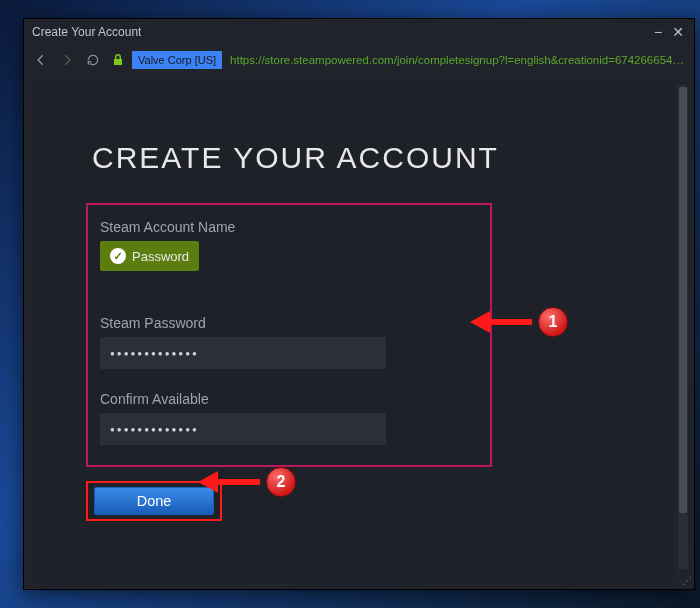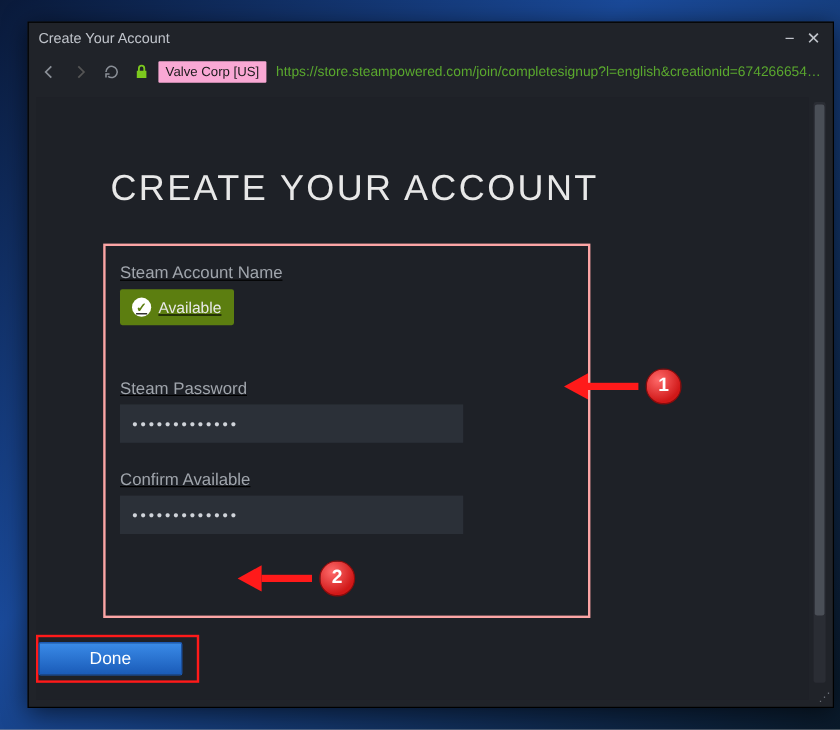--- a/index.html
+++ b/index.html
@@ -46,21 +46,21 @@
     cursor: pointer;
   }
   .addrbar .lock {
     width: 20px; height: 20px;
     display: flex; align-items: center; justify-content: center;
     color: #7cc91e; font-size: 13px;
   }
   .addrbar .cert {
     height: 18px;
     padding: 0 6px;
-    background: #f9a8d4;
+    background: #3b82f6;
     color: #1a1a1a;
     font-size: 11px;
     display: flex; align-items: center;
     border-radius: 1px;
   }
   .addrbar .url {
     flex: 1;
     color: #5aa82e;
     font-size: 11.5px;
     white-space: nowrap; overflow: hidden; text-overflow: ellipsis;
@@ -103,24 +103,23 @@
     color: #e8e8e8;
     font-size: 30px;
     font-weight: 300;
     letter-spacing: 2px;
     margin: 60px 0 28px 62px;
   }
   .form-box {
     position: relative;
     margin-left: 56px;
     width: 406px;
-    height: 312px;
-    border: 2px solid #fca5a5;
+    height: 264px;
+    border: 2px solid #be185d;
     padding: 10px 12px 14px 12px;
-    text-decoration: underline;
   }
   .form-label {
     color: #a0a5ac;
     font-size: 14px;
     margin-top: 4px;
     margin-bottom: 6px;
   }
   .row-name { display: flex; align-items: center; gap: 10px; }
   .text-input {
     width: 286px;
@@ -148,25 +147,26 @@
     border-radius: 50%;
     background: #fff;
     color: #5c7e10;
     font-size: 11px;
     display: flex; align-items: center; justify-content: center;
     font-weight: bold;
   }
   .spacer-28 { height: 40px; }
   .spacer-14 { height: 18px; }
   .done-wrap {
+    margin-left: 56px;
     margin-top: 14px;
     width: 136px;
     height: 40px;
     border: 2px solid #ff1a1a;
-    display: flex; align-items: center; 
+    display: flex; align-items: center; justify-content: center;
   }
   .done-btn {
     width: 120px; height: 28px;
     background: linear-gradient(to bottom, #3a8be8 0%, #1a5bb8 100%);
     border: 1px solid #1a5bb8;
     color: #fff;
     font-size: 14.5px;
     display: flex; align-items: center; justify-content: center;
     cursor: pointer;
     border-radius: 2px;
@@ -240,21 +240,21 @@
     <div class="content">
 
       <h1 class="page-title">CREATE YOUR ACCOUNT</h1>
 
       <div class="form-box">
 
         <div class="form-label">Steam Account Name</div>
         <div class="row-name">
           <div class="avail-badge">
             <span class="chk">✓</span>
-            <span>Available</span>
+            <span>Password</span>
           </div>
         </div>
 
         <div class="spacer-28"></div>
 
         <div class="form-label">Steam Password</div>
         <input class="text-input pwd" type="text" value="●●●●●●●●●●●●●" style="">
 
         <div class="spacer-14"></div>
 

